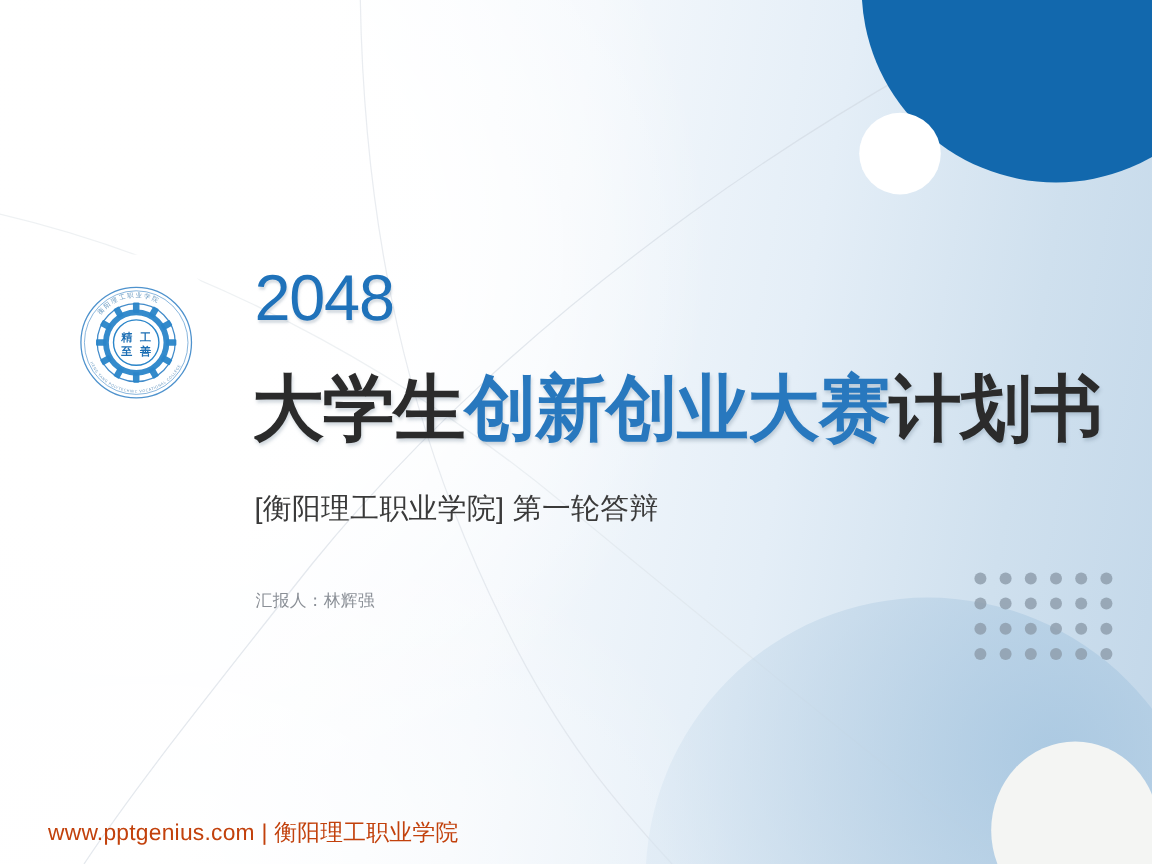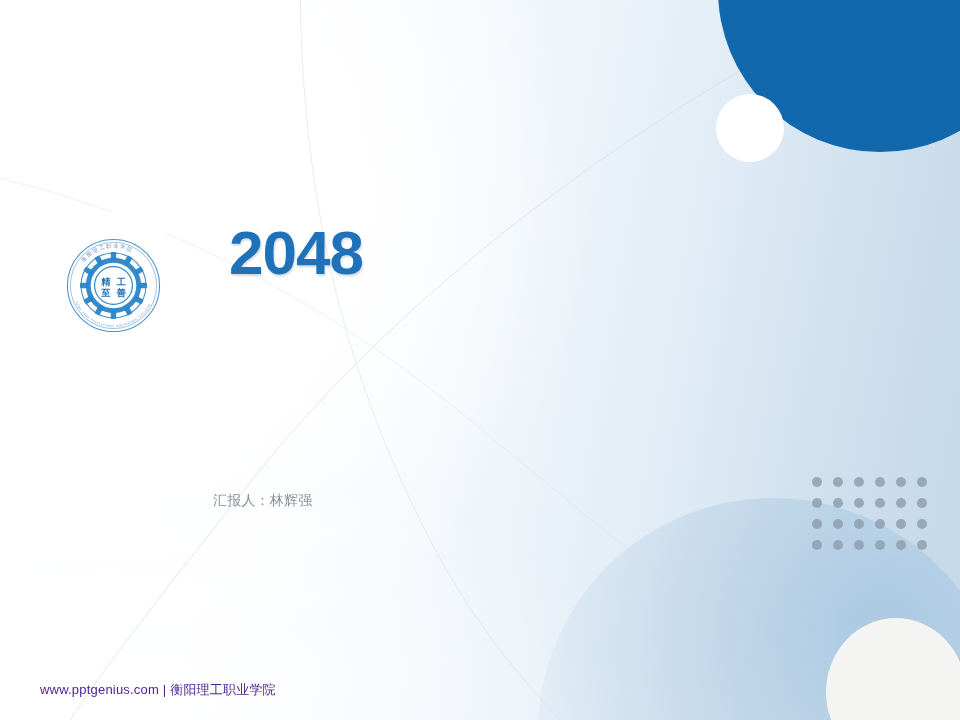--- a/index.html
+++ b/index.html
@@ -108,23 +108,23 @@
   }
   .logo {
     position: absolute;
     left: 65px; top: 237px;
     width: 97px; height: 97px;
   }
 
   
   .year {
     position: absolute;
-    left: 229px; top: 222px;
-    font-size: 62px;
-    font-weight: bold;
+    left: 212px; top: 222px;
+    font-size: 54px;
+    font-weight: normal;
     letter-spacing: -1px;
     color: #1f72ba;
     line-height: 1;
     text-shadow: 1px 2px 2px rgba(120,140,160,0.30);
   }
   .headline {
     position: absolute;
     left: 210px; top: 308px;
     font-size: 60px;
     font-weight: bold;
@@ -150,22 +150,22 @@
     font-size: 14px;
     color: #8a8f96;
     line-height: 1.75;
     white-space: nowrap;
   }
   .meta div { letter-spacing: .2px; }
 
   .footer {
     position: absolute;
     left: 40px; top: 681px;
-    font-size: 13px;
-    color: #4c1d95;
+    font-size: 19px;
+    color: #c2410c;
     letter-spacing: .2px;
     white-space: nowrap;
   }
 </style>
 </head>
 <body>
 
 <div id="slide">
 
   <div class="bg-base"></div>
@@ -250,21 +250,25 @@
     <text font-family="'DejaVu Sans', sans-serif" font-size="5.4" fill="#5f93bd" letter-spacing="1.6">
       <textPath href="#arcTop" startOffset="21%">衡阳理工职业学院</textPath>
     </text>
     <text font-family="'DejaVu Sans', sans-serif" font-size="3.1" fill="#6f9cc3" letter-spacing="0.5">
       <textPath href="#arcBot" startOffset="13%">HENG YANG POLYTECHNIC VOCATIONAL COLLEGE</textPath>
     </text>
   </svg>
 
   <div class="year">2048</div>
 
-
+  <div class="headline">
+    <span class="hl-lead">大学生</span><span class="hl-accent">创新创业大赛</span><span class="hl-tail">计划书</span>
+  </div>
+
+  <div class="subtitle">[衡阳理工职业学院] 第一轮答辩</div>
 
   <div class="meta">
     <div>汇报人：林辉强</div>
   </div>
 
   <div class="footer">www.pptgenius.com | 衡阳理工职业学院</div>
 
 </div>
 
 </body></html>

